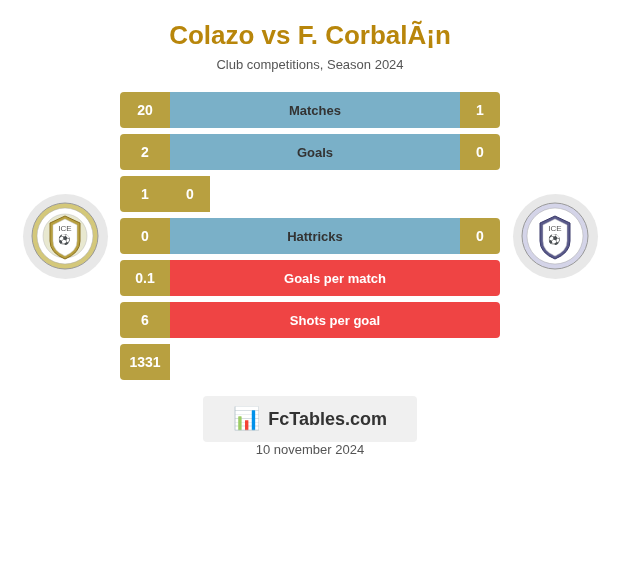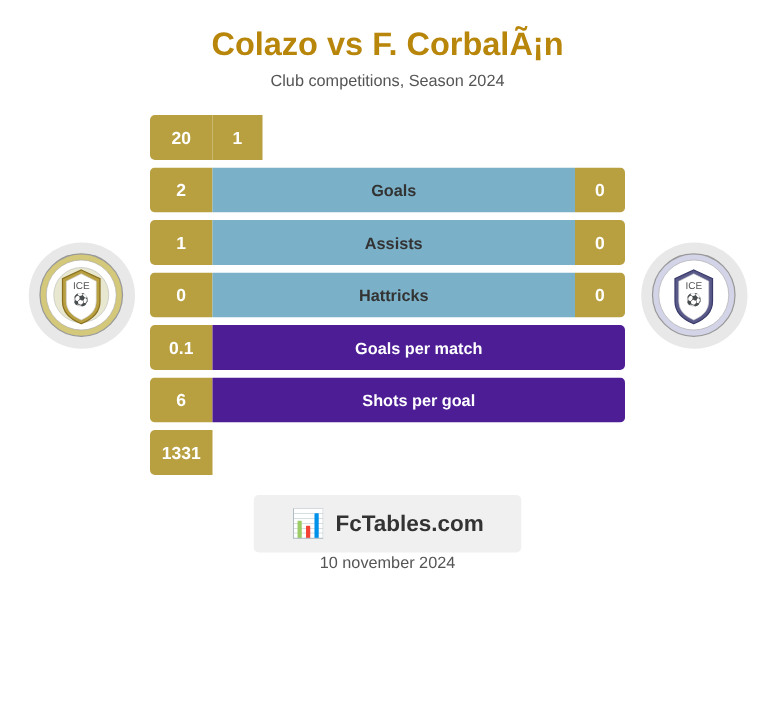--- a/index.html
+++ b/index.html
@@ -89,21 +89,21 @@
       display: flex;
       align-items: center;
       justify-content: center;
       color: #333;
       font-size: 13px;
       font-weight: bold;
       position: relative;
     }
 
     .stat-bar.gold-only {
-      background: #4c1d95;
+      background: #ef4444;
       color: #fff;
     }
 
     .right-val {
       background: #b8a040;
       color: #fff;
       font-weight: bold;
       font-size: 14px;
       width: 40px;
       display: flex;
@@ -166,30 +166,30 @@
 
         <text x="35" y="42" text-anchor="middle" font-size="10" fill="#333" font-weight="bold">⚽</text>
         <text x="35" y="30" text-anchor="middle" font-size="8" fill="#555">ICE</text>
       </svg>
     </div>
   </div>
 
   <div class="stats-column">
   <div class="stat-row">
         <div class="left-val">20</div>
+        <div class="stat-bar">Matches</div>
         <div class="right-val">1</div>
       </div>
       <div class="stat-row">
         <div class="left-val">2</div>
         <div class="stat-bar">Goals</div>
         <div class="right-val">0</div>
       </div>
       <div class="stat-row">
         <div class="left-val">1</div>
-        <div class="stat-bar">Assists</div>
         <div class="right-val">0</div>
       </div>
       <div class="stat-row">
         <div class="left-val">0</div>
         <div class="stat-bar">Hattricks</div>
         <div class="right-val">0</div>
       </div>
       <div class="stat-row">
         <div class="left-val">0.1</div>
         <div class="stat-bar gold-only">Goals per match</div>

